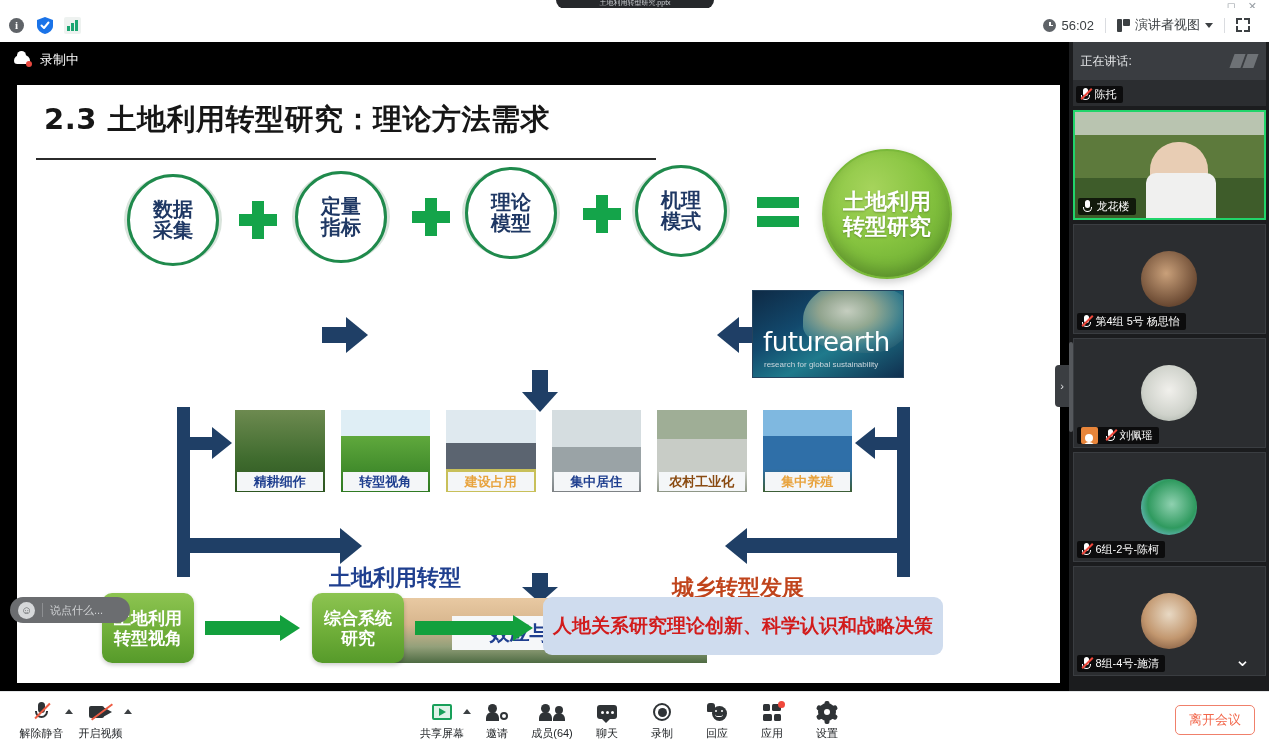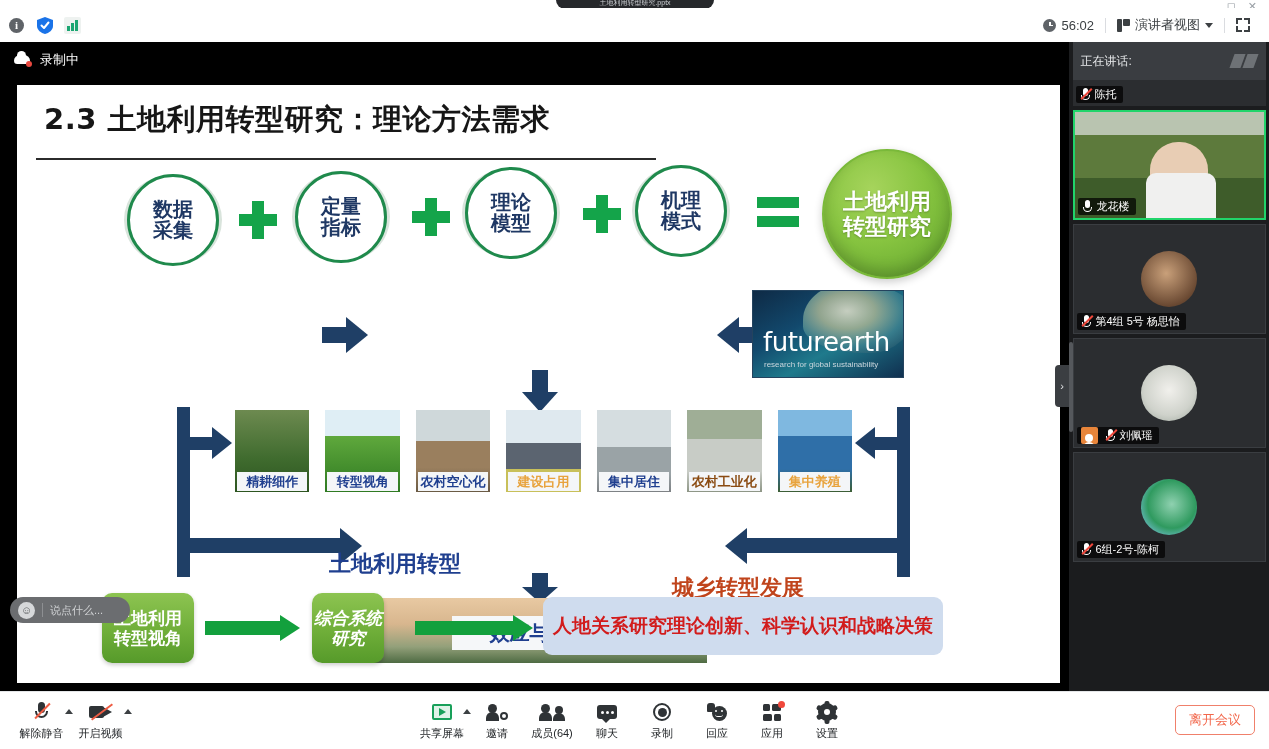--- a/index.html
+++ b/index.html
@@ -260,21 +260,21 @@
     position:absolute; right:35px; top:20px; width:0;height:0;
     border-top:16px solid transparent;border-bottom:16px solid transparent;border-right:20px solid #1f3f66;
   }
   .bracket-r .bot-arm { position:absolute; right:11px; bottom:24px; width:154px; height:15px; background:#1f3f66; }
   .bracket-r .head-l2 {
     position:absolute; right:163px; bottom:13px; width:0;height:0;
     border-top:18px solid transparent;border-bottom:18px solid transparent;border-right:22px solid #1f3f66;
   }
 
   .cap-left {
-    position:absolute; left:312px; top:464px;
+    position:absolute; left:312px; top:478px;
     font-family:"DejaVu Serif","Liberation Serif",serif; font-size:22px; font-weight:bold; color:#1f3f8f;
   }
   .cap-right {
     position:absolute; left:655px; top:488px;
     font-family:"DejaVu Serif","Liberation Serif",serif; font-size:22px; font-weight:bold; color:#c0441c;
   }
 
   .smog {
     position:absolute; left:355px; top:513px; width:335px; height:65px;
     background:linear-gradient(180deg,#e8c9a2 0%, #d8b68e 40%, #93a07a 75%, #4e6b43 100%);
@@ -593,23 +593,20 @@
           <span class="head-l2"></span>
       </div>
 
       <div class="strip">
         <div class="ph" style="background:linear-gradient(180deg,#6d8a50,#3f6b2e 60%,#2d5520);">
           <div class="ph-lbl blue">精耕细作</div>
         </div>
         <div class="ph" style="background:linear-gradient(180deg,#dfeef5 0 32%,#5fa83c 32%,#2f7a22);">
           <div class="ph-lbl blue">转型视角</div>
         </div>
-        <div class="ph" style="background:linear-gradient(180deg,#cfd8da 0 38%,#9a7f5e 38% 70%,#6a5a44);">
-          <div class="ph-lbl blue">农村空心化</div>
-        </div>
         <div class="ph" style="background:linear-gradient(180deg,#dfe9ef 0 40%,#5b6470 40% 72%,#c8c05a 72%);">
           <div class="ph-lbl orange">建设占用</div>
         </div>
         <div class="ph" style="background:linear-gradient(180deg,#d5dde0 0 45%,#9aa3a6 45% 78%,#7d8184);">
           <div class="ph-lbl blue">集中居住</div>
         </div>
         <div class="ph" style="background:linear-gradient(180deg,#9fae96 0 35%,#c8ccc6 35% 75%,#8d9585);">
           <div class="ph-lbl brown">农村工业化</div>
         </div>
         <div class="ph" style="background:linear-gradient(180deg,#7fb8e0 0 32%,#2f6fa8 32% 72%,#3c5e34);">
@@ -630,21 +627,21 @@
       </div>
 
       <div class="gbox" style="left:85px; top:508px; width:92px;">
         <span>土地利用</span>
         <span>转型视角</span>
       </div>
       <div class="arrow-green" style="left:188px; top:530px; width:95px;">
         <span class="shaft" style="width:78px;"></span>
           <span class="head"></span>
       </div>
-      <div class="gbox" style="left:295px; top:508px; width:72px;font-style:italic;">
+      <div class="gbox" style="left:295px; top:508px; width:92px;">
         <span>综合系统</span>
         <span>研究</span>
       </div>
       <div class="arrow-green" style="left:398px; top:530px; width:118px;">
         <span class="shaft" style="width:100px;"></span>
           <span class="head"></span>
       </div>
       <div class="bluebox">人地关系研究理论创新、科学认识和战略决策</div>
 
     </div>
@@ -726,20 +723,32 @@
       <div class="name-chip">
         <span class="mic-ic muted">
             <span class="body"></span>
             <span class="base"></span>
             <span class="slash"></span>
           </span>
         <span>6组-2号-陈柯</span>
       </div>
     </div>
 
+    <div class="tile">
+      <div class="avatar" style="background:radial-gradient(circle at 50% 38%,#e8d9c4,#c2976f 55%,#6b4630);"></div>
+      <div class="name-chip">
+        <span class="mic-ic muted">
+            <span class="body"></span>
+            <span class="base"></span>
+            <span class="slash"></span>
+          </span>
+        <span>8组-4号-施清</span>
+      </div>
+      <div class="chevron-more">⌄</div>
+    </div>
 
     <div class="panel-scroll"></div>
   </div>
 
   <div class="toolbar">
 
     <div class="tb-left">
       <div class="tb-item">
         <span class="glyph">
           <span class="g-mic">

